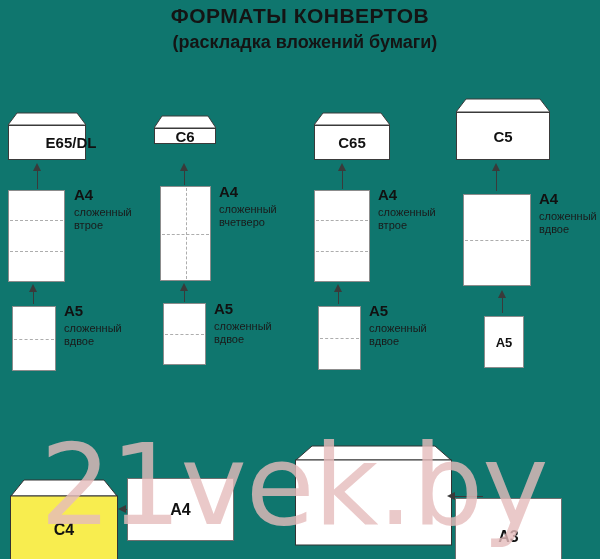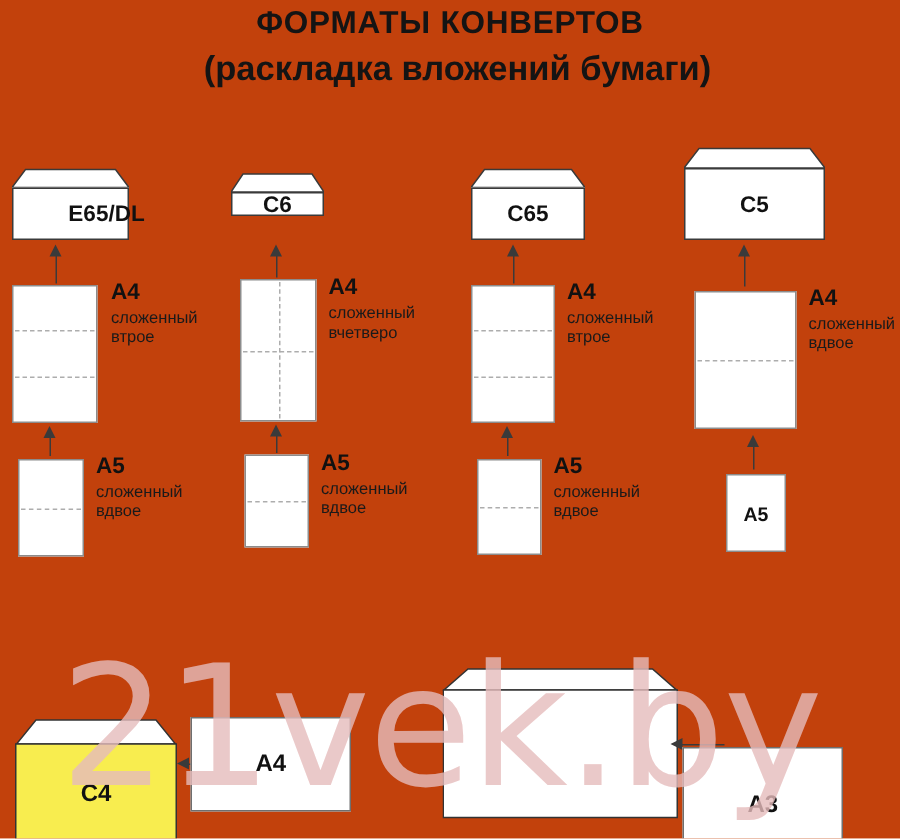--- a/index.html
+++ b/index.html
@@ -2,27 +2,27 @@
 <html><head>
 <meta charset="utf-8">
 <style>
   * { box-sizing: border-box; margin: 0; padding: 0; }
   html,body { background:#ffffff; }
   body { font-family: "Liberation Sans", sans-serif; }
   .page {
     position: relative;
     width: 600px;
     height: 559px;
-    background: #c2410c;
+    background: #0f766e;
     overflow: hidden;
     text-decoration: underline;
   }
   .title { position:absolute; left:0; top:4px; width:600px; text-align:center; color:#141414; }
   .title .l1 { font-size:21px; font-weight:800; letter-spacing:0.5px; }
-  .title .l2 { font-size:23px; font-weight:800; margin-top:4px;padding-left:10px; }
+  .title .l2 { font-size:18px; font-weight:800; margin-top:4px;padding-left:10px; }
 
   .env-body {
     position:absolute; background:#fff; border:1px solid #3a3a3a;
     display:flex; align-items:center; justify-content:center;
     font-size:15px; font-weight:700; color:#111;
   }
   .env-flap { position:absolute; }
 
   .sheet { position:absolute; background:#fff; border:1px solid #8c8c8c; }
   .dash-h { position:absolute; left:1px; right:1px; border-top:1px dashed #adadad; }

